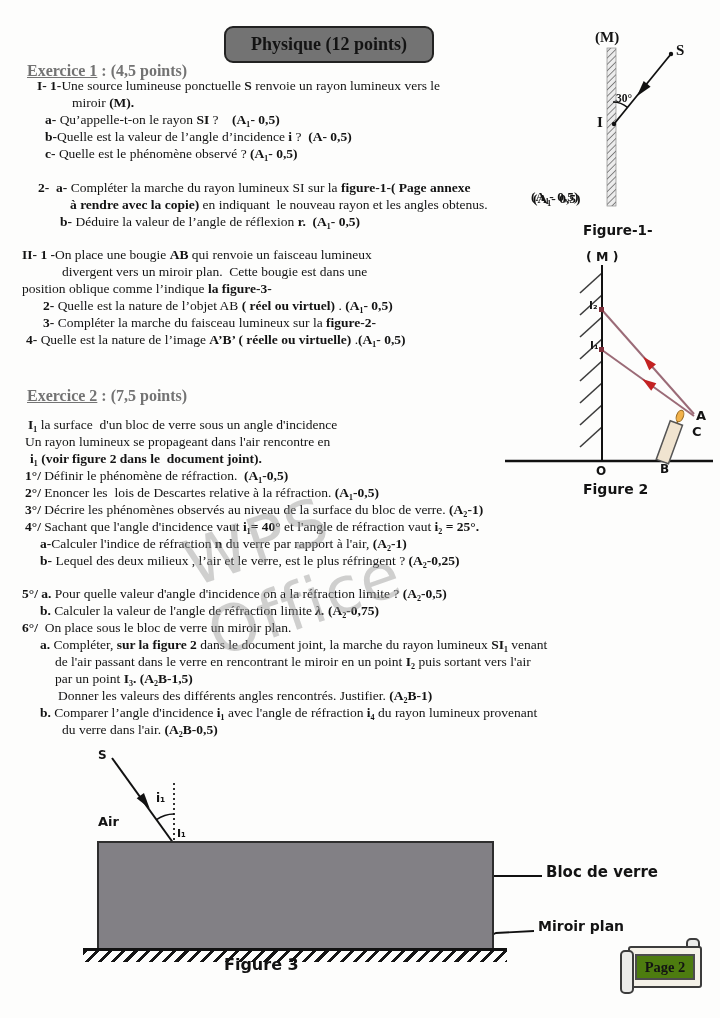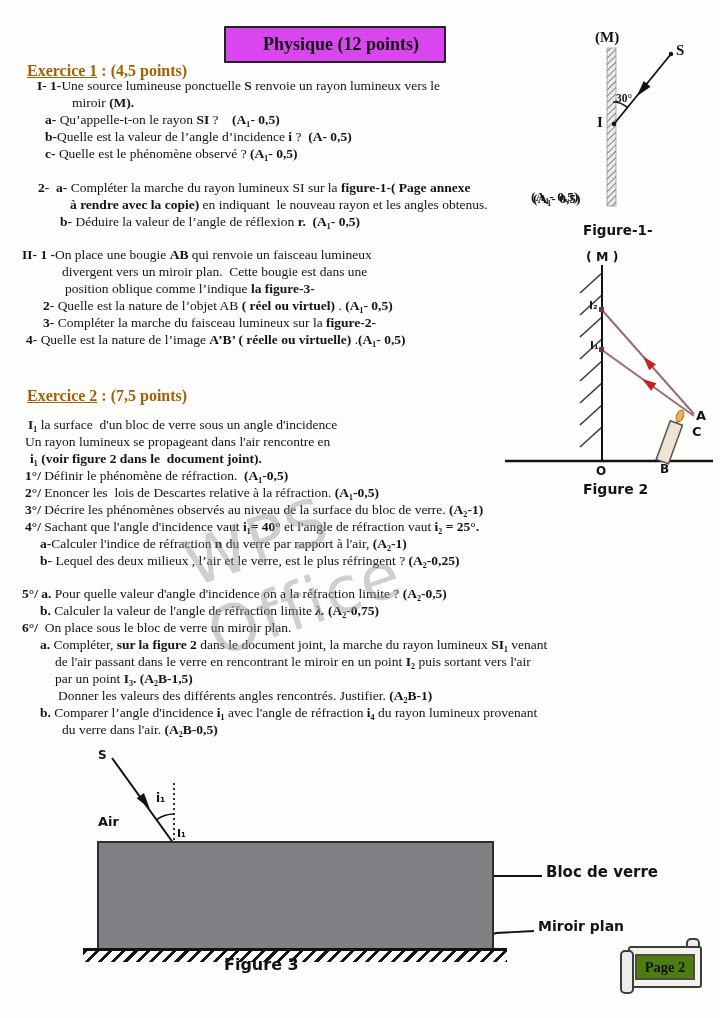--- a/index.html
+++ b/index.html
@@ -2,24 +2,24 @@
 <html><head>
 <meta charset="utf-8">
 <style>
   html,body{margin:0;padding:0;}
   body{width:720px;height:1018px;background:#fdfdfc;position:relative;overflow:hidden;
        font-family:"Liberation Serif","DejaVu Serif",serif;color:#131313;}
   .abs{position:absolute;}
   .line{font-size:13.5px;line-height:17px;white-space:pre;}
   .b{font-weight:bold;}
   .i{font-style:italic;}
-  .title-box{background:#d946ef;border:2.5px solid #222;border-radius:1px;
+  .title-box{background:#737373;border:2.5px solid #222;border-radius:9px;
              display:flex;align-items:center;justify-content:center;
-             font-weight:bold;font-size:18px;padding-left:12px;}
-  .exheading{font-weight:bold;font-size:16px;color:#a16207;}
+             font-weight:bold;font-size:18px;}
+  .exheading{font-weight:bold;font-size:16px;color:#737373;}
   .exheading .u{text-decoration:underline;}
   .serifl{font-weight:bold;font-family:"Liberation Serif","DejaVu Serif",serif;}
   .sansl{font-weight:bold;font-family:"DejaVu Sans","Liberation Sans",sans-serif;}
   .watermark{font-family:"DejaVu Sans",sans-serif;font-size:64px;font-weight:normal;
              color:rgba(150,150,150,0.45);transform:rotate(-19deg);
              transform-origin:center center;letter-spacing:2px;z-index:30;pointer-events:none;}
   .glass-block{background:#828085;border:2px solid #2e2e2e;}
   .hatch-strip{border-top:3px solid #111;
                background:repeating-linear-gradient(135deg,#151515 0 3px,transparent 3px 9px);}
   svg{position:absolute;overflow:visible;}
@@ -50,21 +50,21 @@
 <div class="abs" style="left:38px;top:179px;">
   <div class="line"><span class="b">2-  a- </span><span>Compléter la marche du rayon lumineux SI sur la </span><span class="b">figure-1-( Page annexe</span></div>
   <div class="line" style="margin-left:32px"><span class="b">à rendre avec la copie)</span><span> en indiquant  le nouveau rayon et les angles obtenus.</span></div>
   <div class="line" style="margin-left:22px"><span class="b">b- </span><span>Déduire la valeur de l’angle de réflexion </span><span class="b">r.</span><span>  </span><span class="b">(A₁- 0,5)</span></div>
 </div>
 <div class="abs serifl" style="left:533px;top:191px;font-size:13.5px;">(A₁- 0,5)</div>
 
 <div class="abs" style="left:22px;top:246px;">
   <div class="line"><span class="b">II- 1 -</span><span>On place une bougie </span><span class="b">AB</span><span> qui renvoie un faisceau lumineux</span></div>
   <div class="line" style="margin-left:40px"><span>divergent vers un miroir plan.  Cette bougie est dans une</span></div>
-  <div class="line" style="margin-left:43px"><span>position oblique comme l’indique </span><span class="b">la figure-3-</span></div>
+  <div class="line" style=""><span>position oblique comme l’indique </span><span class="b">la figure-3-</span></div>
   <div class="line" style="margin-left:21px"><span class="b">2- </span><span>Quelle est la nature de l’objet AB </span><span class="b">( réel ou virtuel)</span><span> . </span><span class="b">(A₁- 0,5)</span></div>
   <div class="line" style="margin-left:21px"><span class="b">3- </span><span>Compléter la marche du faisceau lumineux sur la </span><span class="b">figure-2-</span></div>
   <div class="line" style="margin-left:4px"><span class="b">4- </span><span>Quelle est la nature de l’image </span><span class="b">A’B’</span><span class="b"> ( réelle ou virtuelle)</span><span> .</span><span class="b">(A₁- 0,5)</span></div>
 </div>
 
 <div class="abs exheading" style="left:27px;top:387px;">
   <span class="u">Exercice 2</span><span> : (7,5 points)</span>
 </div>
 
 <div class="abs" style="left:25px;top:416px;">

